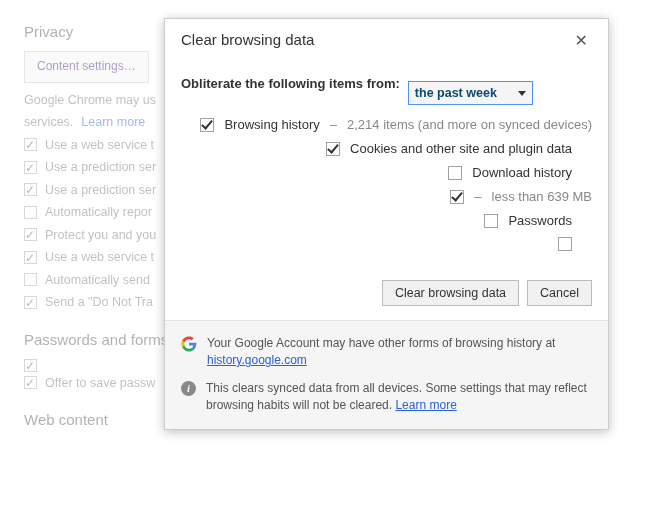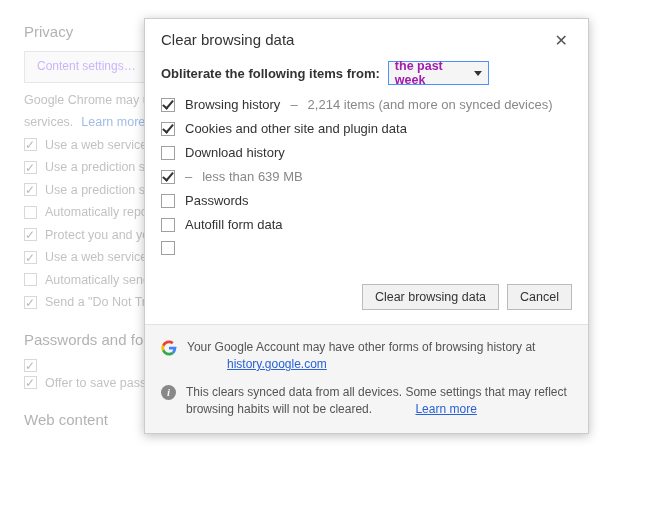--- a/index.html
+++ b/index.html
@@ -29,21 +29,21 @@
     color: #555;
     margin: 0 0 6px 0;
   }
   .bg .sect { margin-bottom: 12px; }
   .bg .btn {
     display: inline-block;
     padding: 4px 12px;
     border: 1px solid #ccc;
     background: #f4f4f4;
     font-size: 12px;
-    color: #8b5cf6;
+    color: #4c1d95;
     margin-bottom: 6px;
   }
   .bg .line {
     display: flex;
     align-items: center;
     gap: 8px;
     font-size: 12.5px;
     white-space: nowrap;
     overflow: hidden;
   }
@@ -59,21 +59,21 @@
     content: "✓";
     position: absolute;
     top: -4px; left: 0;
     font-size: 12px;
     color: #666;
   }
   
   .dialog {
     position: absolute;
     top: 18px;
-    left: 144px;
+    left: 164px;
     width: 445px;
     background: #fff;
     border: 1px solid #ccc;
     box-shadow: 0 2px 10px rgba(0,0,0,0.25);
     color: #333;
   }
   .dlg-head {
     display: flex;
     justify-content: space-between;
     align-items: flex-start;
@@ -95,42 +95,44 @@
   }
   .row-top {
     display: flex;
     align-items: center;
     gap: 8px;
     margin-bottom: 12px;
     font-weight: bold;
   }
   .sel {
     height: 24px;
-    width: 101px;
+    width: 125px;
     border: 1px solid #4d90fe;
     background: #f5f5f5;
     padding: 0 6px;
     font-size: 12.5px;
-    color: #a21caf;
+    color: #0c4a6e;
     display: flex;
     align-items: center;
     justify-content: space-between;
+    margin-top: 20px;
   }
   .sel .caret {
     width: 0; height: 0;
     border-left: 4px solid transparent;
     border-right: 4px solid transparent;
     border-top: 5px solid #333;
   }
   .chk-row {
     display: flex;
     align-items: center;
     gap: 10px;
     margin: 9px 0;
     font-size: 13px;
+    justify-content: flex-end;
   }
   .chk {
     width: 14px; height: 14px;
     border: 1px solid #a0a0a0;
     background: #fff;
     position: relative;
     cursor: pointer;
     flex-shrink: 0;
   }
   .chk.on::after {
@@ -184,21 +186,21 @@
     color: #f5f5f5;
     font-family: Georgia, serif;
     font-style: italic;
     font-weight: bold;
     font-size: 11px;
     text-align: center;
     line-height: 15px;
     flex-shrink: 0;
     margin-top: 1px;
   }
-  a.lnk { color: #2962d6; text-decoration: underline; cursor: pointer; margin-left: 40px; }
+  a.lnk { color: #2962d6; text-decoration: underline; cursor: pointer; }
 </style>
 </head>
 <body>
 
 <div class="bg">
   <div class="sect">
     <h3>Privacy</h3>
     <span class="btn">Content settings…</span>
     <div class="line">
       <span>Google Chrome may us</span>
@@ -292,26 +294,20 @@
     <span class="hint"></span>
         </div>
         <div class="chk-row">
     <span class="chk on"></span>
     <span class="hint">–</span>
     <span class="hint">less than 639 MB</span>
         </div>
         <div class="chk-row">
     <span class="chk "></span>
     <span>Passwords</span>
-    <span class="hint"></span>
-    <span class="hint"></span>
-        </div>
-        <div class="chk-row">
-    <span class="chk "></span>
-    <span>Autofill form data</span>
     <span class="hint"></span>
     <span class="hint"></span>
         </div>
         <div class="chk-row">
     <span class="chk "></span>
     <span class="hint"></span>
     <span class="hint"></span>
         </div>
       </div>
   </div>

